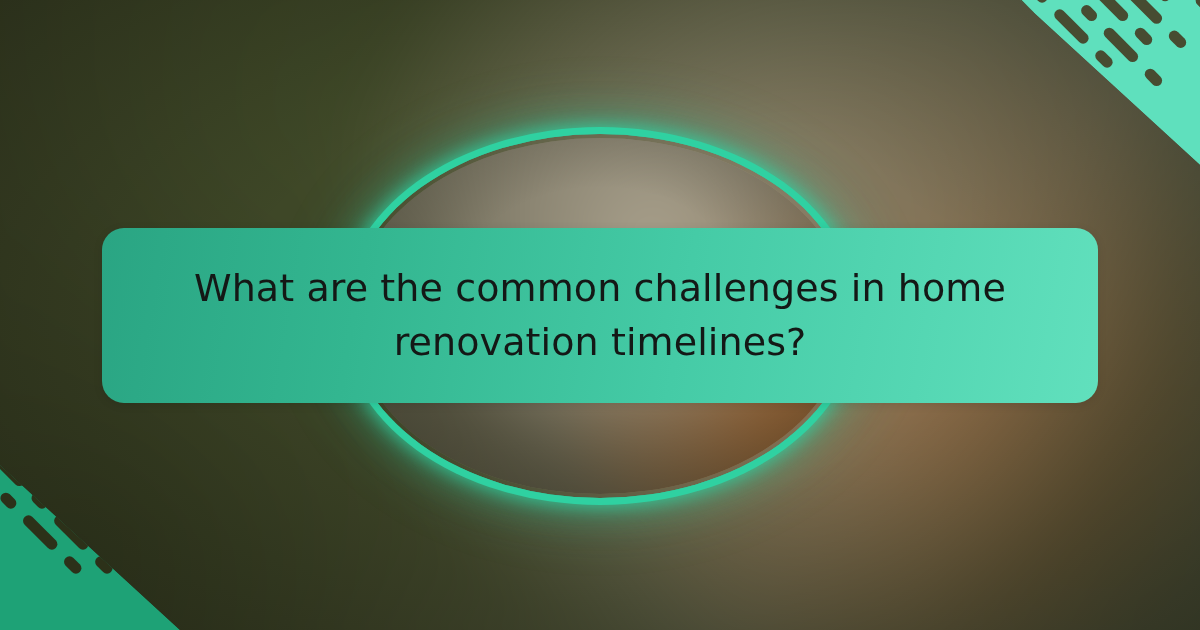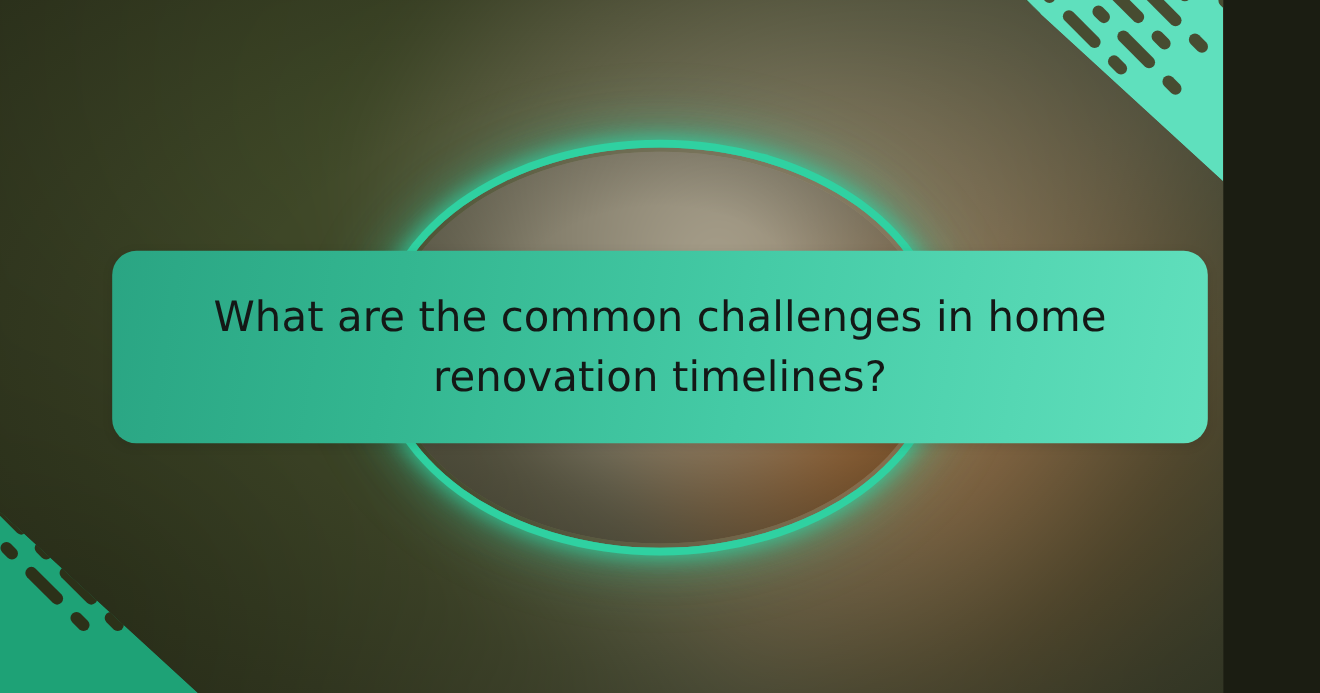--- a/index.html
+++ b/index.html
@@ -2,21 +2,21 @@
 <html><head>
 <meta charset="utf-8">
 <style>
   html, body {
     margin: 0;
     padding: 0;
     background: #1b1d12;
   }
   #canvas {
     position: relative;
-    width: 1112px;
+    width: 1200px;
     height: 630px;
     overflow: hidden;
     font-family: "DejaVu Sans", "Liberation Sans", sans-serif;
   }
 
   
   .bg-base {
     position: absolute;
     inset: -60px;
     background-color: #474c31;

